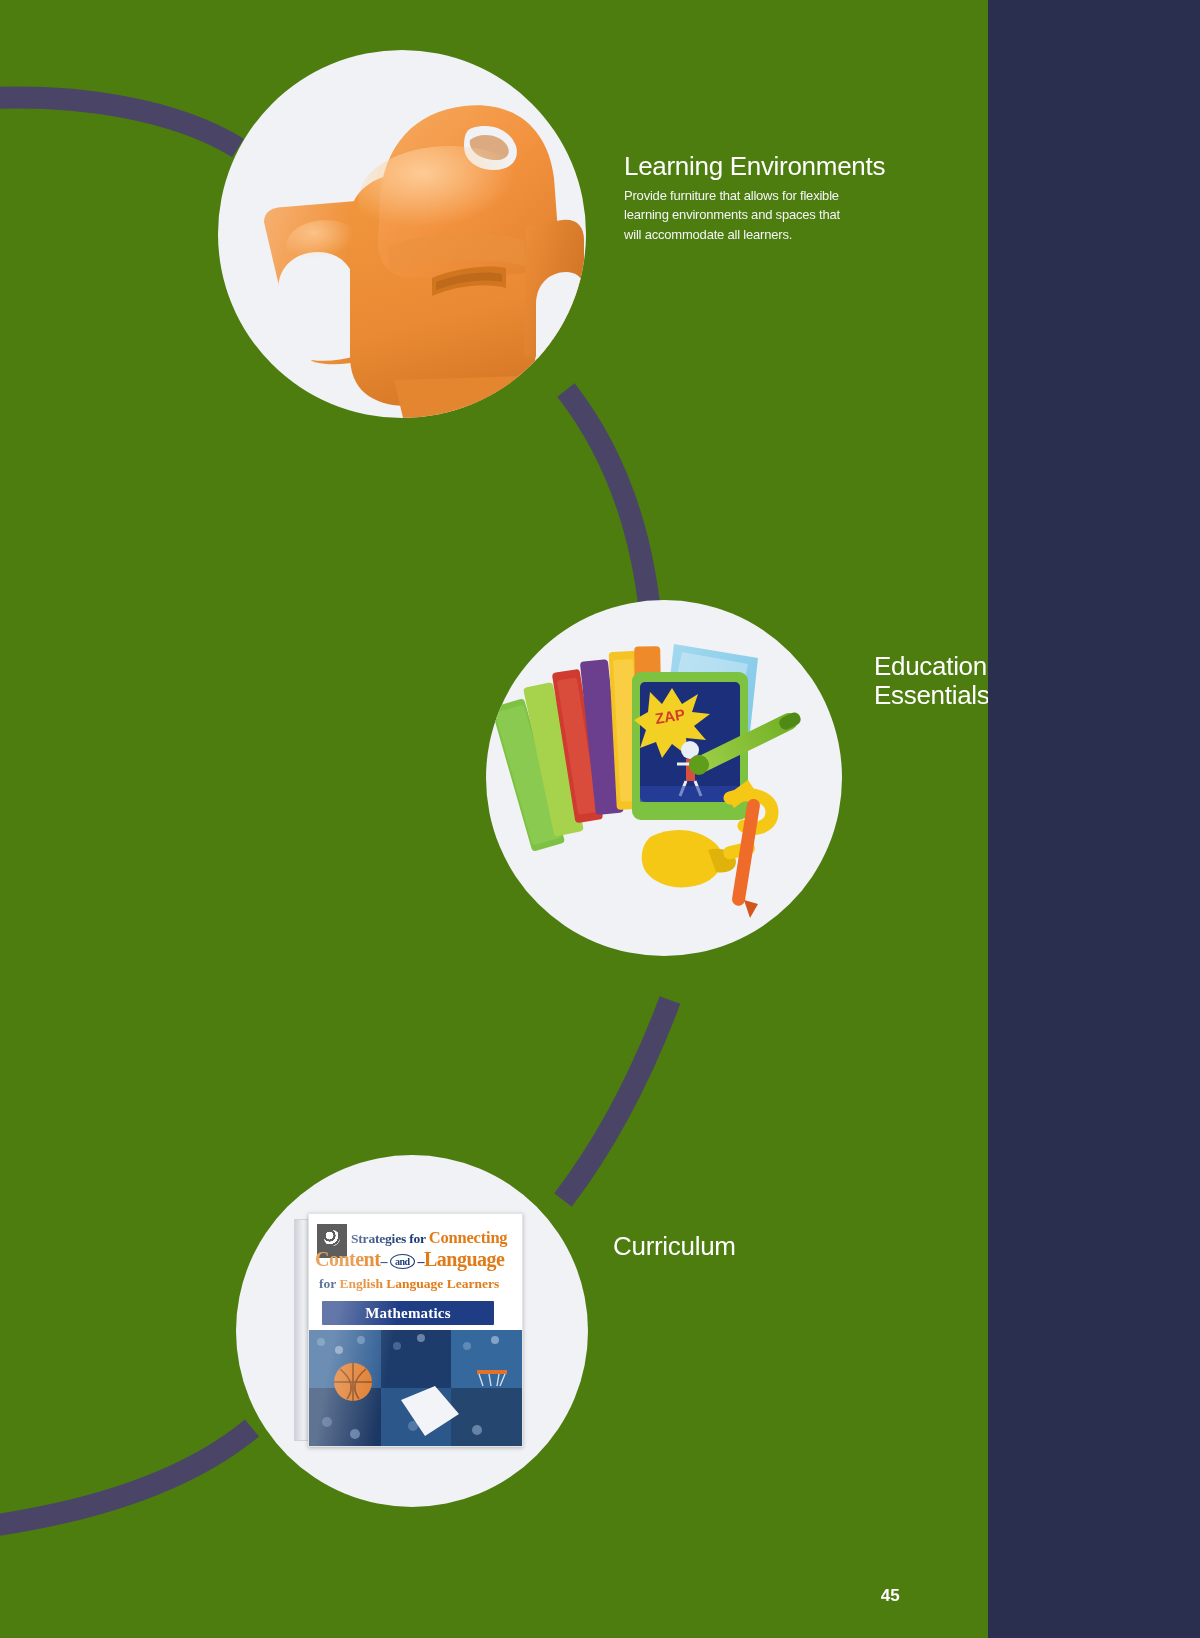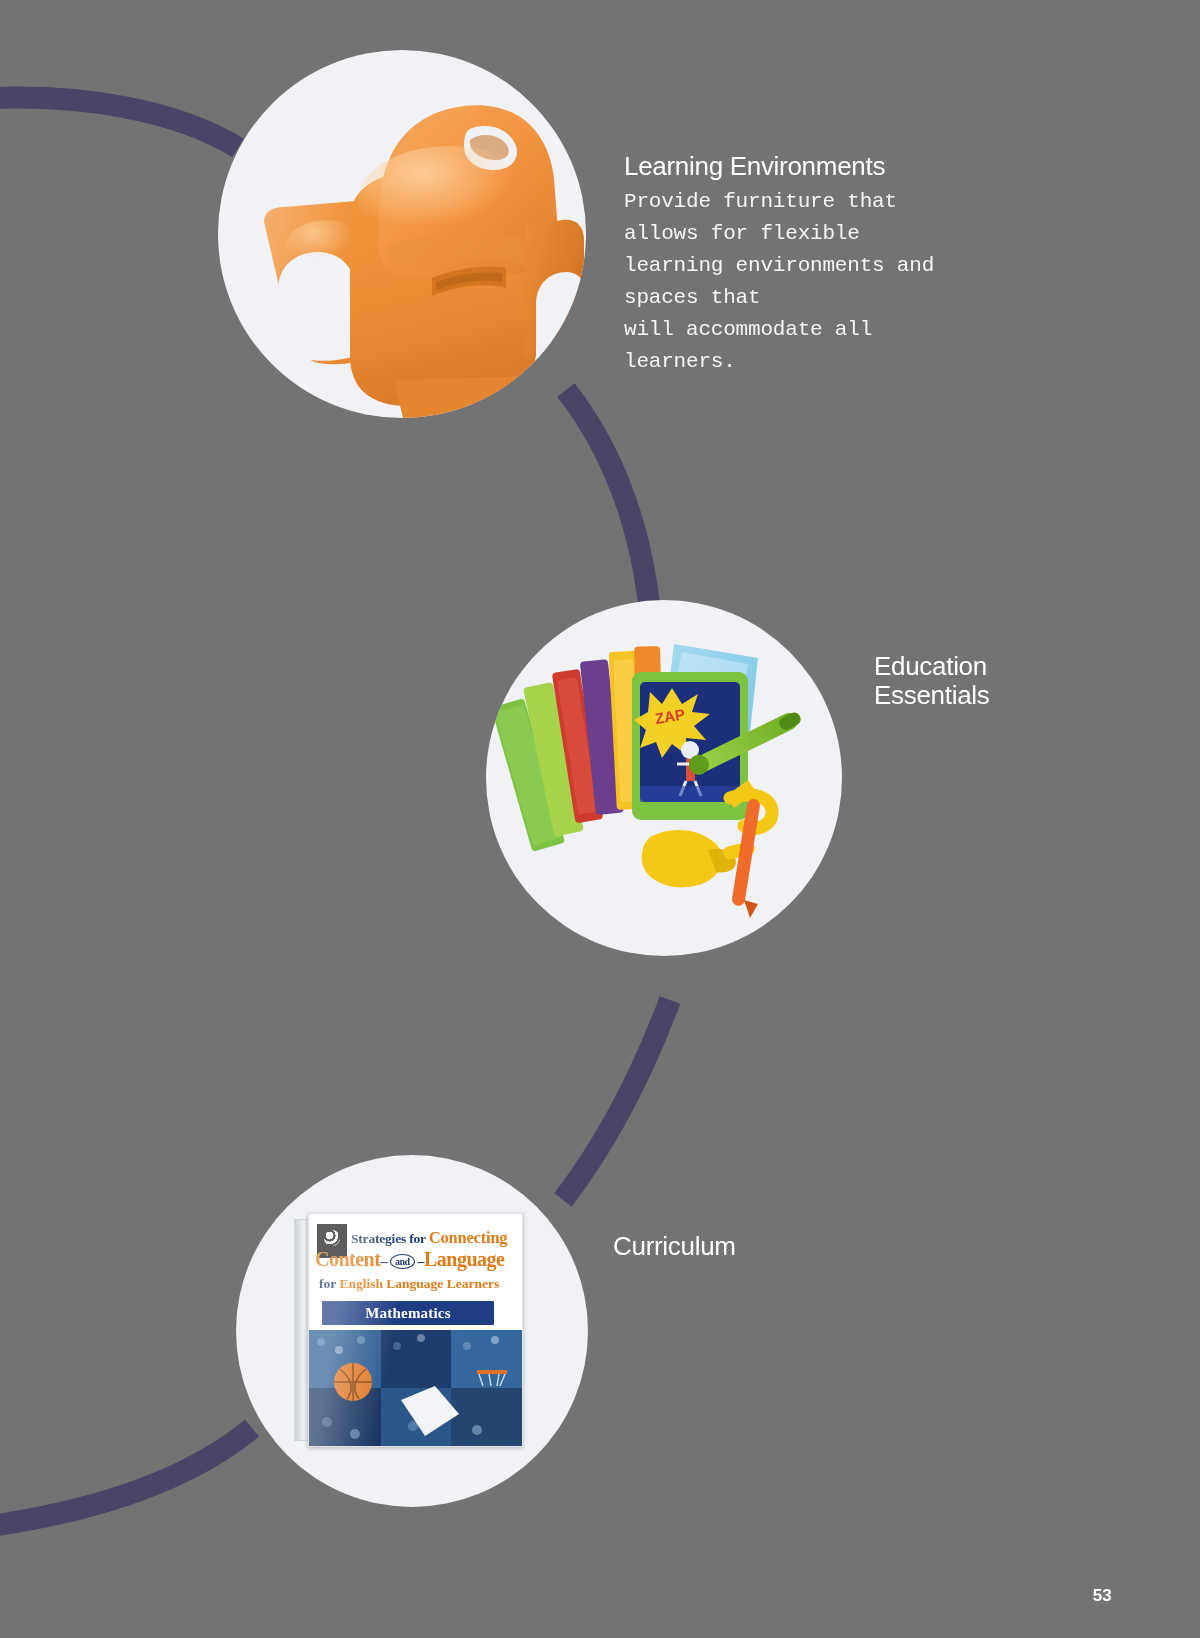--- a/index.html
+++ b/index.html
@@ -13,23 +13,23 @@
     background: #2a2f50;
     font-family: "Liberation Sans", sans-serif;
     overflow: hidden;
     position: relative;
     -webkit-font-smoothing: antialiased;
   }
 
   .page {
     position: absolute;
     inset: 0;
-    width: 1200px;
+    width: 988px;
     height: 1638px;
-    background: #737373;
+    background: #4d7c0f;
     overflow: hidden;
   }
 
   
   .decor-layer {
     position: absolute;
     inset: 0;
     width: 1200px;
     height: 1638px;
     pointer-events: none;
@@ -65,27 +65,26 @@
     color: #ffffff;
     font-size: 26px;
     font-weight: 400;
     letter-spacing: -0.3px;
     line-height: 1.1;
     margin: 0 0 5px 0;
     white-space: pre-line;
   }
   .body-copy {
     color: #f4f5f7;
-    font-size: 21px;
+    font-size: 13px;
     font-weight: 400;
     line-height: 1.53;
     letter-spacing: -0.2px;
     margin: 0;
     white-space: pre-line;
-    font-family: Liberation Mono, monospace;
   }
 
   
   .page-number {
     position: absolute;
     right: 88px;
     bottom: 32px;
     color: #ffffff;
     font-size: 17px;
     font-weight: 600;
@@ -447,15 +446,15 @@
           <div class="box-gloss"></div>
         </div>
       </div>
     </div>
   </div>
 
   <div class="block block-3">
     <h2 class="heading">Curriculum</h2>
   </div>
 
-  <div class="page-number">53</div>
+  <div class="page-number">45</div>
 
 </div>
 
 </body></html>

